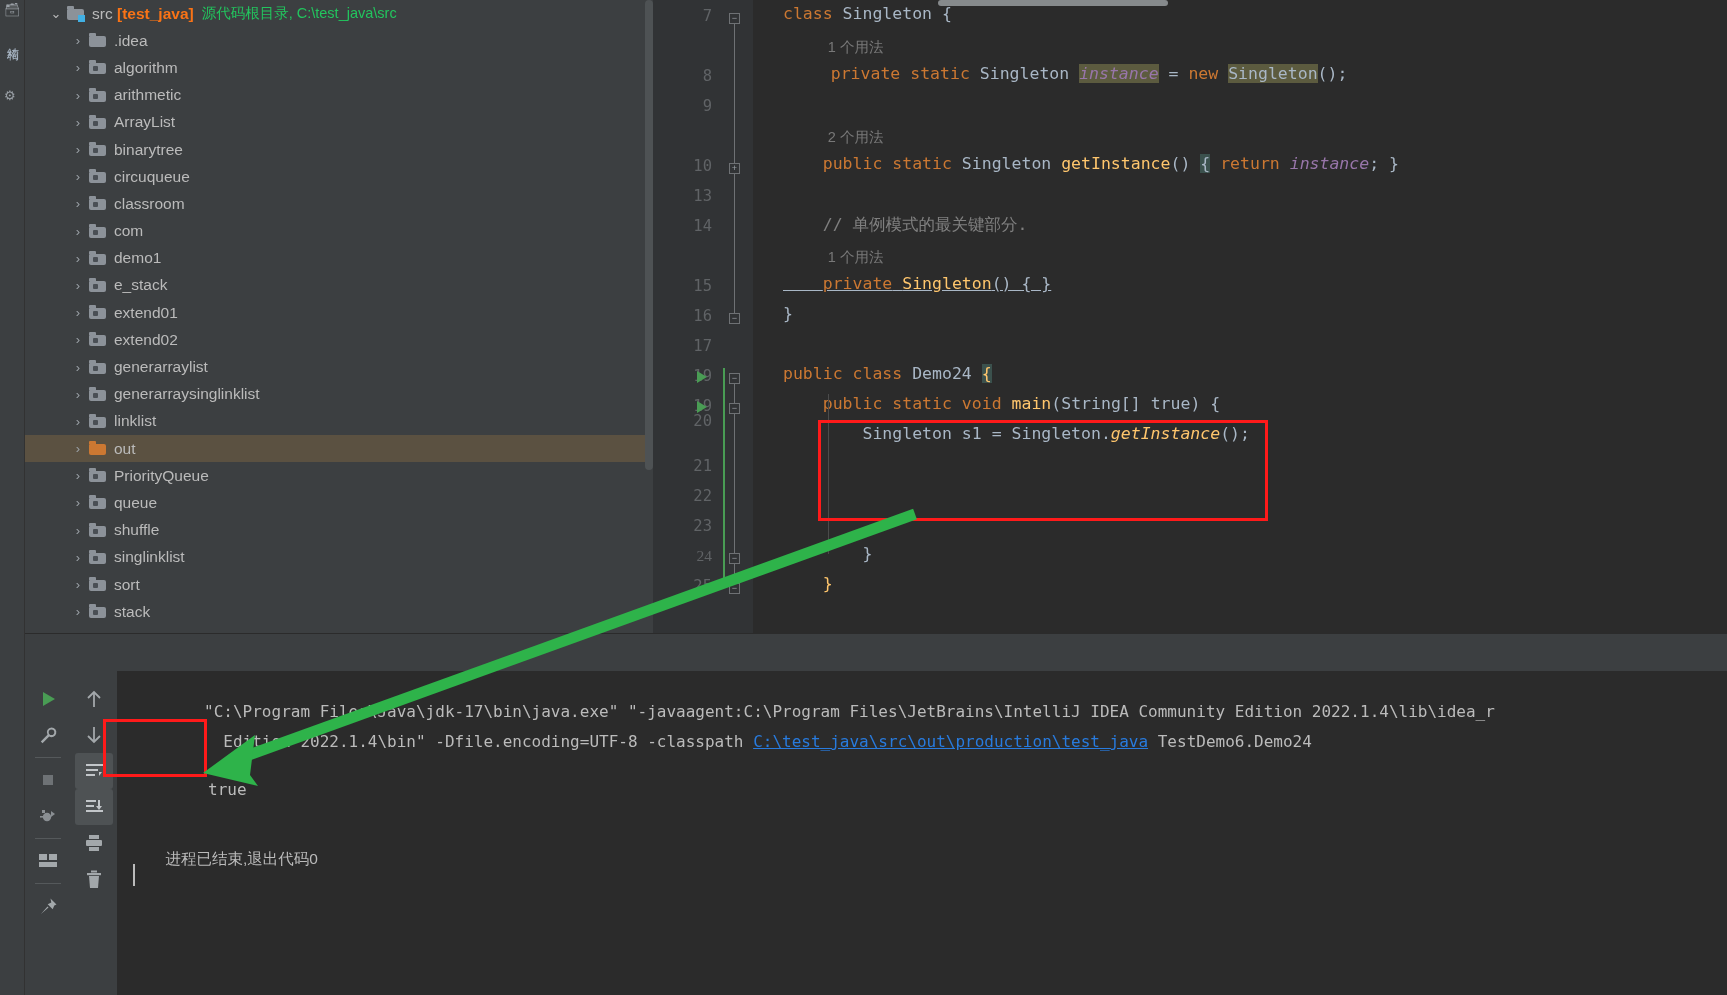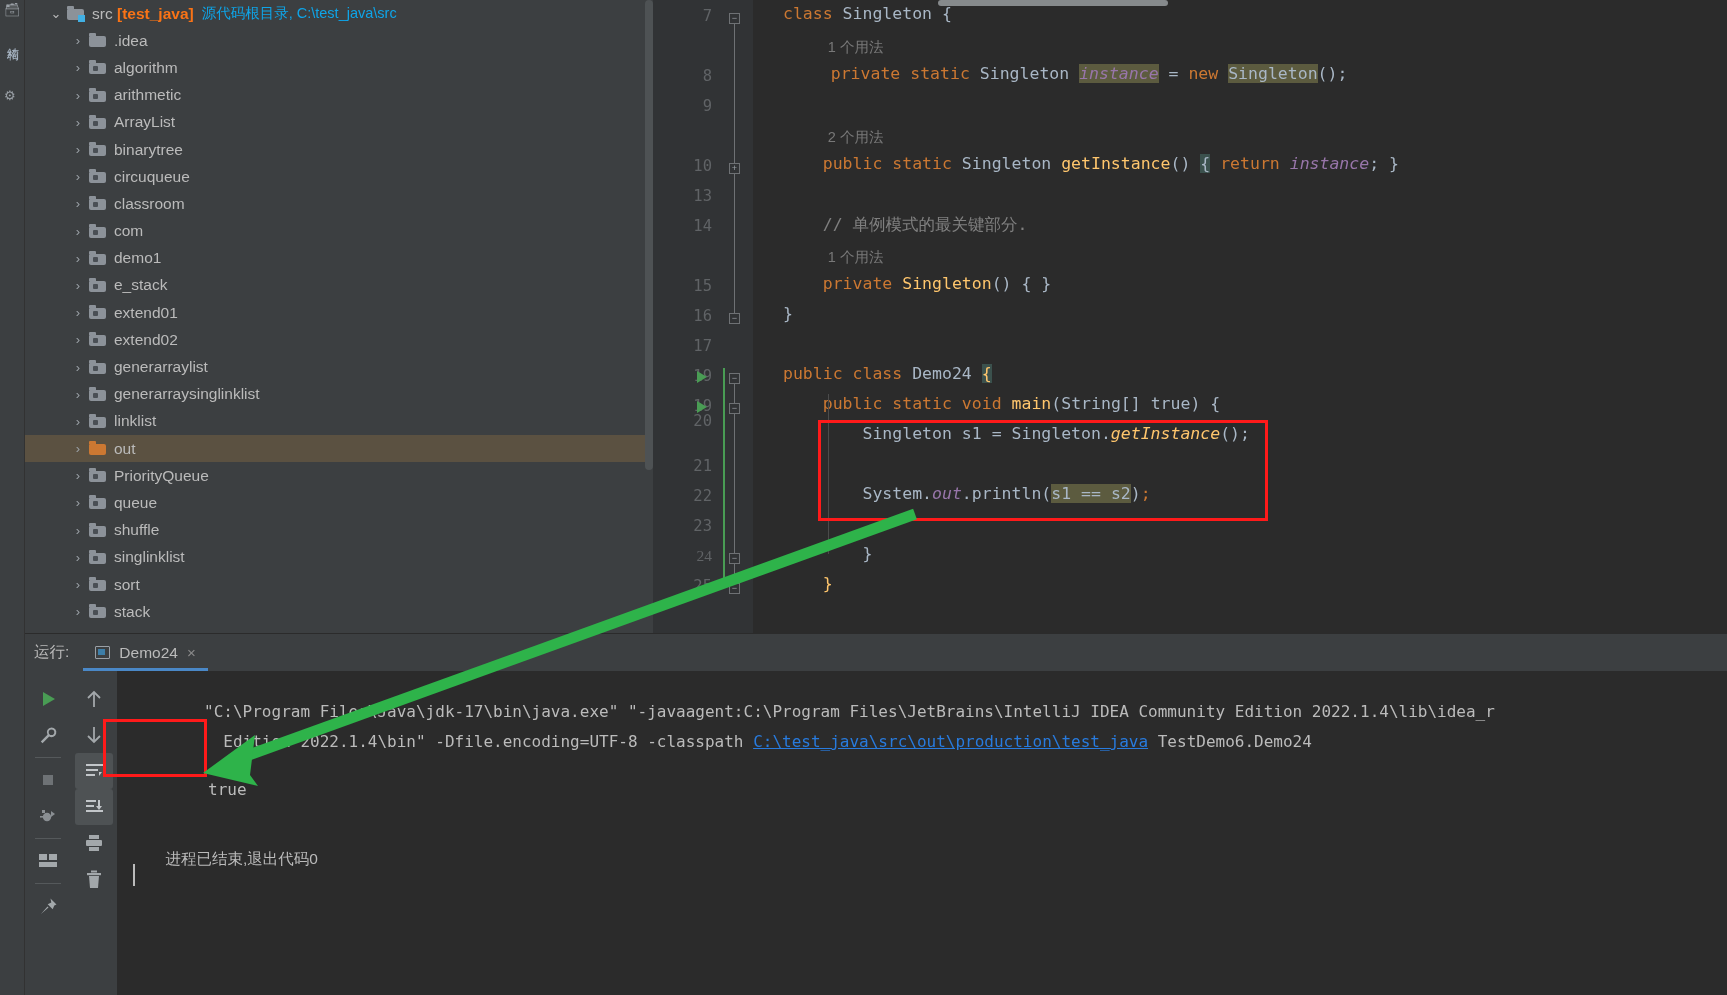--- a/index.html
+++ b/index.html
@@ -57,21 +57,21 @@
     content: ""; position: absolute; right: -1px; bottom: -2px;
     width: 7px; height: 7px; background: #41b0e4;
   }
   .folder.mod i::after {
     content: ""; position: absolute; left: 4px; top: 3px;
     width: 5px; height: 5px; background: #4a4f55; border-radius: 1px;
   }
   .folder.out i, .folder.out i::before { background: #cc7832; }
   .tlabel-src { color: #bbbbbb; }
   .tlabel-src b { color: #f97316; font-weight: bold; }
-  .tdim { color: #0ea5e9; margin-left: 8px; font-size: 14.5px; }
+  .tdim { color: #22c55e; margin-left: 8px; font-size: 14.5px; }
   .tree-scrollbar {
     position: absolute; right: 0; top: 0; width: 8px; height: 470px;
     background: #4e5254; border-radius: 4px;
   }
 
   
   .editor {
     position: absolute; left: 653px; top: 0; right: 0; height: 633px;
     background: #2b2b2b;
   }
@@ -410,27 +410,26 @@
     <div id="code" class="code-area">
         <div class="codeline" style="top: 4px; left: 30px;"><span class="kw">class</span> <span class="cls">Singleton</span> <span class="pun">{</span></div>
         <div class="hint" style="top: 38px; left: 74.8px;">1 个用法</div>
         <div class="codeline" style="top: 64px; left: 38px;">    <span class="kw">private</span> <span class="kw">static</span> <span class="cls">Singleton</span> <span class="fld hl">instance</span> <span class="pun">=</span> <span class="kw">new</span> <span class="hl"><span class="cls">Singleton</span></span><span class="pun">();</span></div>
         <div class="codeline" style="top: 94px; left: 30px;"></div>
         <div class="hint" style="top: 128px; left: 74.8px;">2 个用法</div>
         <div class="codeline" style="top: 154px; left: 30px;">    <span class="kw">public</span> <span class="kw">static</span> <span class="cls">Singleton</span> <span class="fn">getInstance</span><span class="pun">()</span> <span class="brace-hl pun">{</span> <span class="kw">return</span> <span class="fld">instance</span><span class="pun">;</span> <span class="pun">}</span></div>
         <div class="codeline" style="top: 184px; left: 30px;"></div>
         <div class="codeline" style="top: 214px; left: 30px;">    <span class="cmt">// 单例模式的最关键部分.</span></div>
         <div class="hint" style="top: 248px; left: 74.8px;">1 个用法</div>
-        <div class="codeline" style="top: 274px; left: 30px;">    <span class="kw">private</span> <span class="fn">Singleton</span><span class="pun">() { }</span></div>
+        <div class="codeline" style="top: 274px; left: 30px; text-decoration: underline;">    <span class="kw">private</span> <span class="fn">Singleton</span><span class="pun">() { }</span></div>
         <div class="codeline" style="top: 304px; left: 30px;"><span class="pun">}</span></div>
         <div class="codeline" style="top: 334px; left: 30px;"></div>
         <div class="codeline" style="top: 364px; left: 30px;"><span class="kw">public</span> <span class="kw">class</span> <span class="cls">Demo24</span> <span class="brace-hl cursor-brace">{</span></div>
         <div class="codeline" style="top: 394px; left: 30px;">    <span class="kw">public</span> <span class="kw">static</span> <span class="kw">void</span> <span class="fn">main</span><span class="pun">(</span><span class="cls">String[]</span> <span class="pun">true) {</span></div>
         <div class="codeline" style="top: 424px; left: 30px;">        <span class="cls">Singleton</span> s1 <span class="pun">=</span> <span class="cls">Singleton</span><span class="pun">.</span><span class="mth">getInstance</span><span class="pun">();</span></div>
-        <div class="codeline" style="top: 484px; left: 30px;">        <span class="cls">System</span><span class="pun">.</span><span class="fld">out</span><span class="pun">.</span>println<span class="pun">(</span><span class="hl">s1 <span class="pun">==</span> s2</span><span class="pun">)</span><span class="kw">;</span></div>
         <div class="codeline" style="top: 514px; left: 30px;"></div>
         <div class="codeline" style="top: 544px; left: 30px;">        <span class="pun">}</span></div>
         <div class="codeline" style="top: 574px; left: 30px;">    <span class="cursor-brace">}</span></div>
         <div class="indent-guide" style="left: 74.8px; top: 394px; height: 160px;"></div>
       </div>
 
     <div class="fold" style="top:13px;">−</div>
     <div class="fold" style="top:163px;">+</div>
     <div class="fold" style="top:313px;">−</div>
     <div class="fold" style="top:373px;">−</div>
@@ -439,28 +438,20 @@
     <div class="fold" style="top:583px;">−</div>
 
     <div class="gutter-run" style="top:371px;"></div>
     <div class="gutter-run" style="top:401px;"></div>
   </div>
 
   <div class="redbox" style="left:818px; top:420px; width:450px; height:101px;"></div>
 
   <div class="runpanel">
 
-    <div class="run-head">
-      <span class="run-title">运行:</span>
-      <span class="run-tab active">
-        <span class="tabico"></span>
-        <span>Demo24</span>
-        <span class="tab-close">×</span>
-      </span>
-    </div>
 
     <div class="run-toolbar">
       <div class="tbtn">
         <svg width="18" height="18" viewBox="0 0 18 18">
             <polygon points="4,2 16,9 4,16" fill="#499c54"></polygon>
           </svg>
       </div>
       <div class="tbtn">
         <svg width="19" height="19" viewBox="0 0 19 19" fill="#a3a8ab">
           <path d="M12.5 1.5a4.8 4.8 0 0 0-4 7.3L1.8 15.5l1.7 1.7 6.7-6.7a4.8 4.8 0 1 0 2.3-9zm0 2a2.8 2.8 0 1 1 0 5.6 2.8 2.8 0 0 1 0-5.6z"></path>

